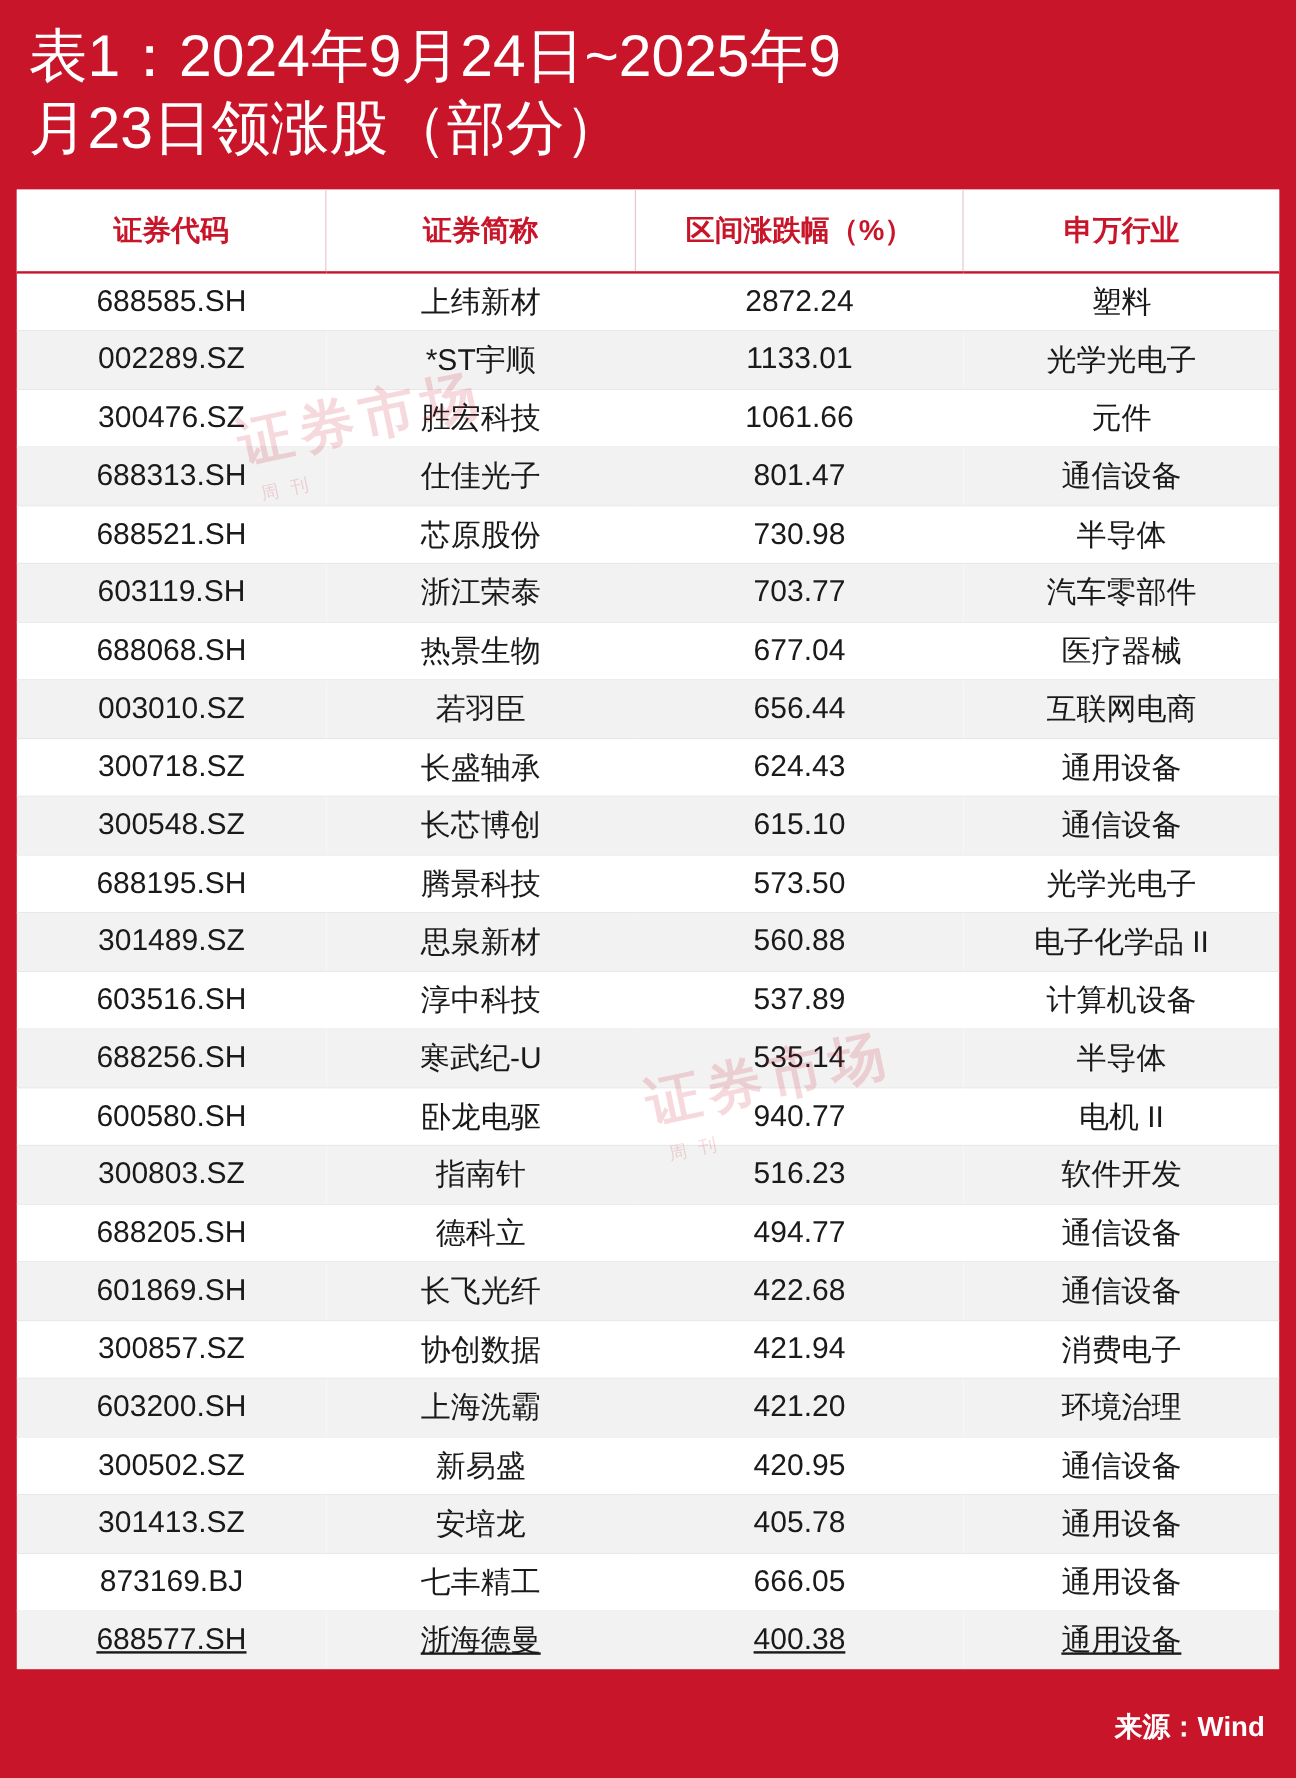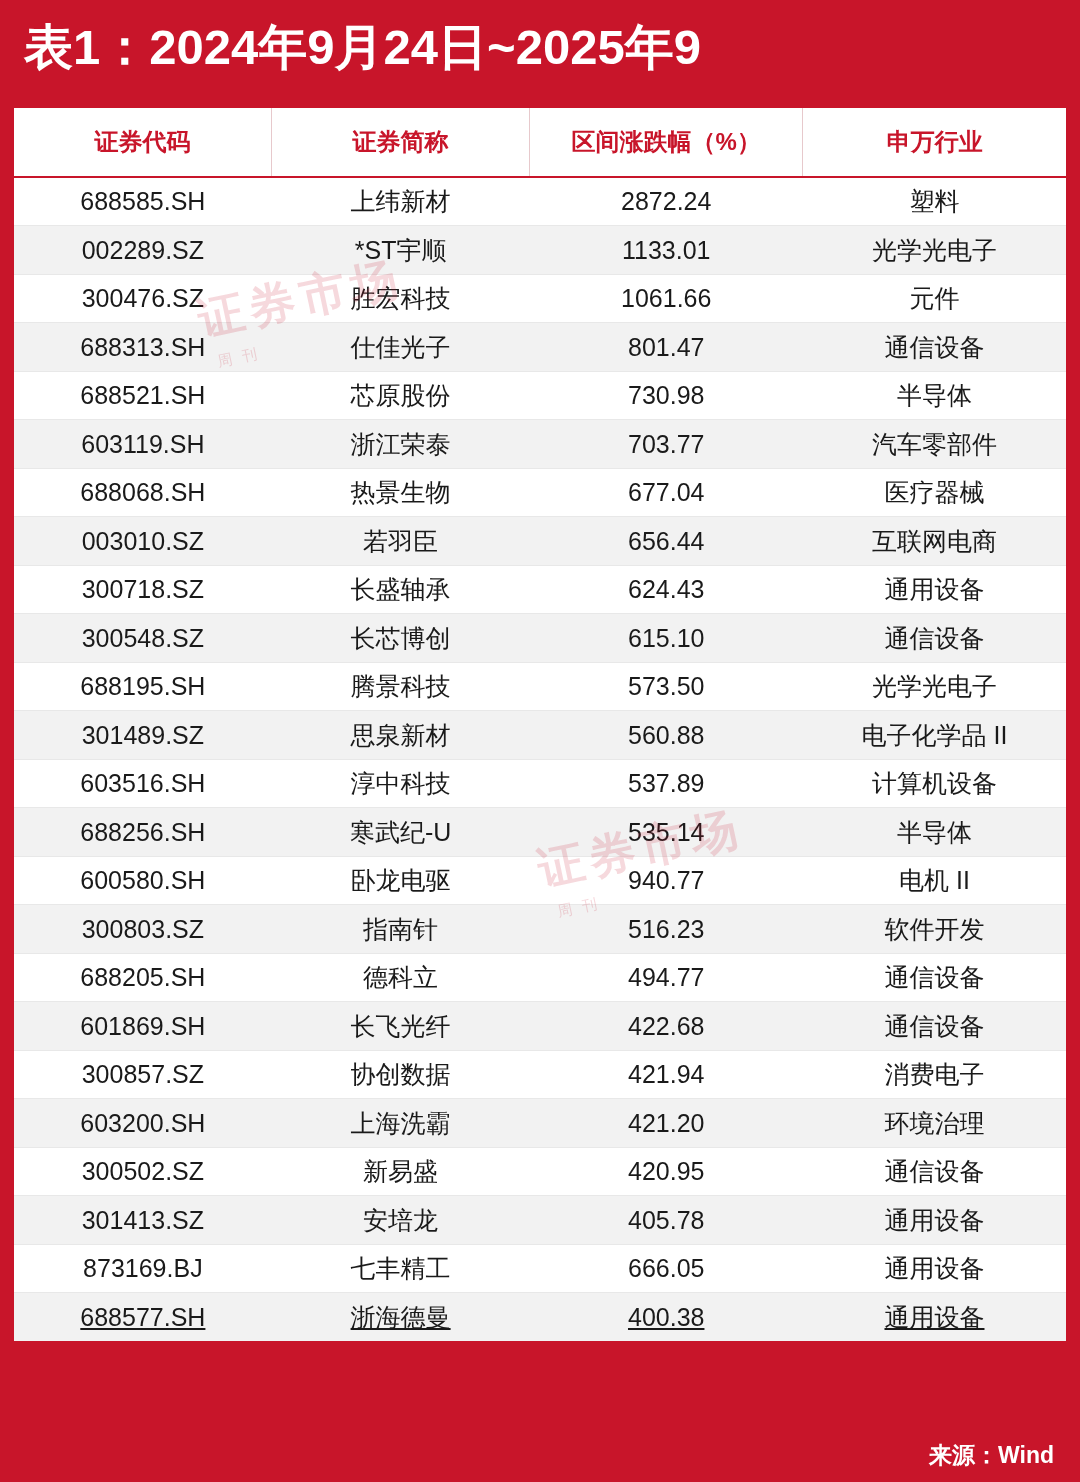--- a/index.html
+++ b/index.html
@@ -19,28 +19,28 @@
     height: 1482px;
     background: #c8152a;
     box-sizing: border-box;
   }
   .title-block {
     padding: 18px 24px 10px 24px;
   }
   .title-line {
     color: #ffffff;
     font-size: 49px;
-    font-weight: bold;
+    font-weight: normal;
     line-height: 1.22;
     text-align: left;
     letter-spacing: 0px;
   }
   .table-wrap {
     position: relative;
-    margin: 20px 14px 0 14px;
+    margin: 10px 14px 0 14px;
     background: #ffffff;
   }
   table {
     border-collapse: collapse;
     width: 100%;
     table-layout: fixed;
   }
   thead th {
     background: #ffffff;
     color: #c8152a;
@@ -94,21 +94,21 @@
     letter-spacing: 10px;
     font-weight: normal;
     margin-top: 4px;
     margin-left: 10px;
   }
   .wm1 { left: 185px; top: 160px; }
   .wm2 { left: 525px; top: 710px; }
   .footer {
     position: absolute;
     left: 0;
-    bottom: 0;
+    bottom: 16px;
     width: 100%;
     height: 54px;
     display: flex;
     align-items: center;
     justify-content: flex-end;
     padding-right: 26px;
     box-sizing: border-box;
   }
   .footer-text {
     color: #ffffff;
@@ -116,20 +116,21 @@
     font-weight: bold;
   }
 </style>
 </head>
 <body>
 
 <div class="page">
 
   <div class="title-block">
     <div class="title-line">表1：2024年9月24日~2025年9</div>
+    <div class="title-line">月23日领涨股（部分）</div>
   </div>
 
   <div class="table-wrap">
     <table>
       <colgroup>
         <col class="c1">
           <col class="c2">
           <col class="c3">
           <col class="c4">
       </colgroup>

